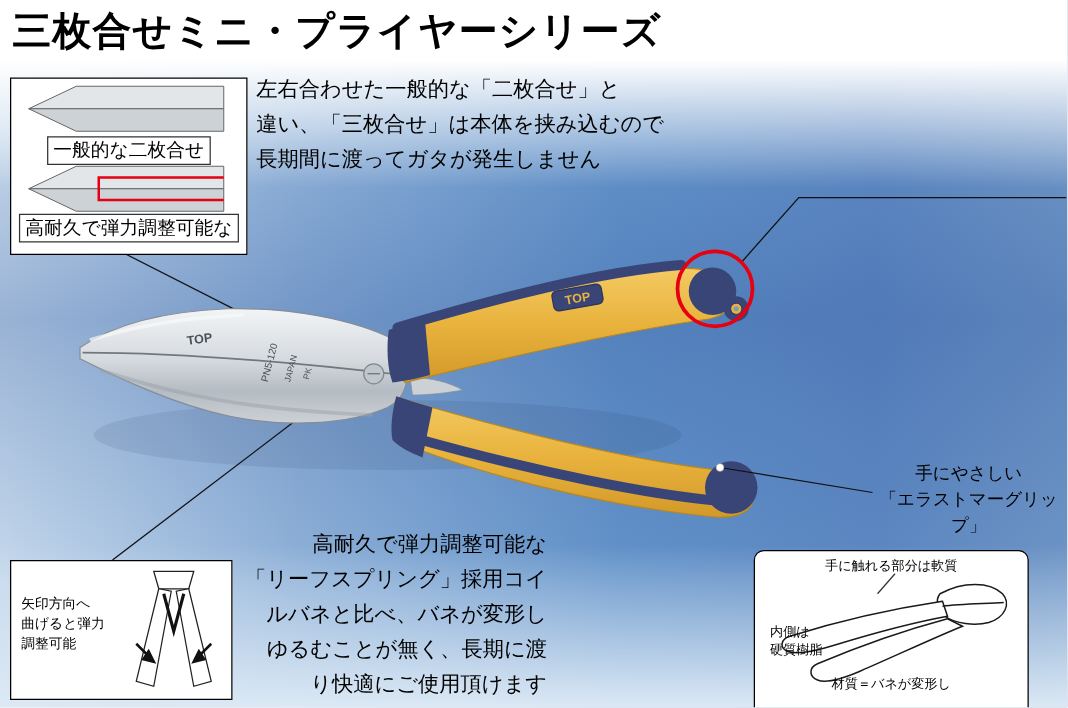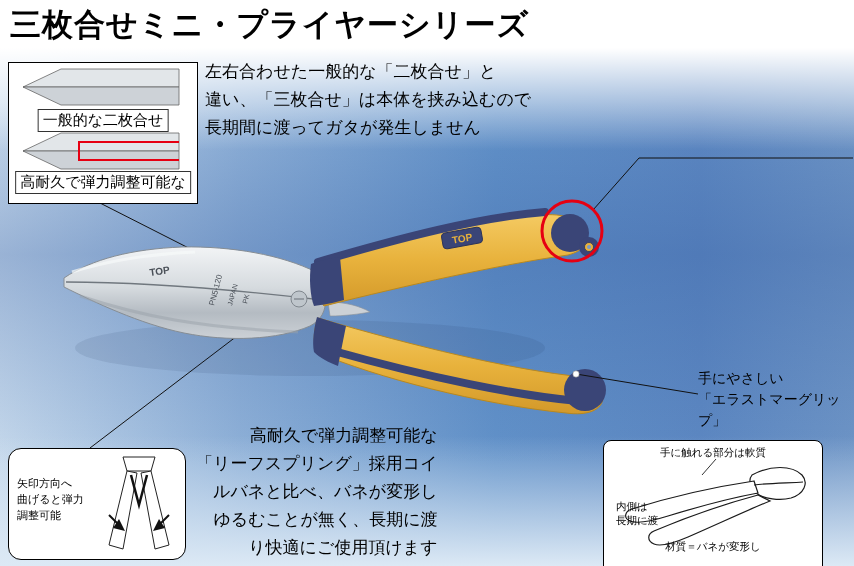--- a/index.html
+++ b/index.html
@@ -14,25 +14,25 @@
   }
   .title {
     position:absolute; left:10px; top:4px; font-size:31px; font-weight:bold;
     letter-spacing:1px; white-space:nowrap;text-align:center;
   }
   .scene { position:absolute; left:0; top:0; }
   .para, .note { position:absolute; white-space:pre-line; }
   .intro { left:205px; top:58px; font-size:17px; line-height:28px; }
   .spring-para { left:196px; top:422px; font-size:17px; line-height:28px;text-align:right; }
   .safety-note { left:638px; top:115px; font-size:15px; line-height:21px; }
-  .grip-note { left:698px; top:368px; width:154px; font-size:14px; line-height:21px; text-align:left; }
+  .grip-note { left:698px; top:368px; width:154px; font-size:14px; line-height:21px; text-align:center; }
 
   .inset { position:absolute; background:#fff; border:1px solid #000; box-sizing:border-box; }
   .construction { left:8px; top:62px; width:190px; height:142px; }
-  .springbox { left:8px; top:448px; width:178px; height:112px;border-radius:13px; }
+  .springbox { left:8px; top:448px; width:178px; height:112px; }
   .gripbox { left:603px; top:440px; width:220px; height:156px; border-radius:8px; }
   .inset svg { position:absolute; left:0; top:0; }
 
   .inset-label {
     position:absolute; left:50%; transform:translateX(-50%);
     background:#fff; border:1px solid #333; font-size:15px; padding:1px 4px;
     white-space:nowrap;
   }
   .label-two { top:46px; }
   .label-three { top:108px; }
@@ -180,17 +180,17 @@
       <line x1="54" y1="64" x2="84" y2="57" stroke="#333" stroke-width="1"></line>
       <g stroke="#1a1a1a" fill="#fff" stroke-width="1.2">
         <path d="M148,34 C166,24 188,24 198,34 C205,42 200,53 187,57 C176,60 160,58 152,52 C146,46 144,39 148,34 Z"></path>
         <path d="M150,40 C110,46 66,56 28,68 C21,70 19,77 26,80 C33,83 48,80 64,75 C100,64 132,56 154,52 Z"></path>
         <path d="M154,54 C124,62 88,74 50,90 C43,93 43,100 50,103 C57,106 70,102 84,96 C116,82 146,68 166,60 Z"></path>
         <path d="M150,44 C165,42 185,42 199,41" fill="none"></path>
       </g>
     </svg>
     <div class="grip-label grip-soft">手に触れる部分は軟質</div>
     <div class="grip-label grip-hard">内側は
-長期に渡</div>
+硬質樹脂</div>
     <div class="grip-label grip-material">材質＝バネが変形し</div>
   </div>
 
 </div>
 
 </body></html>

